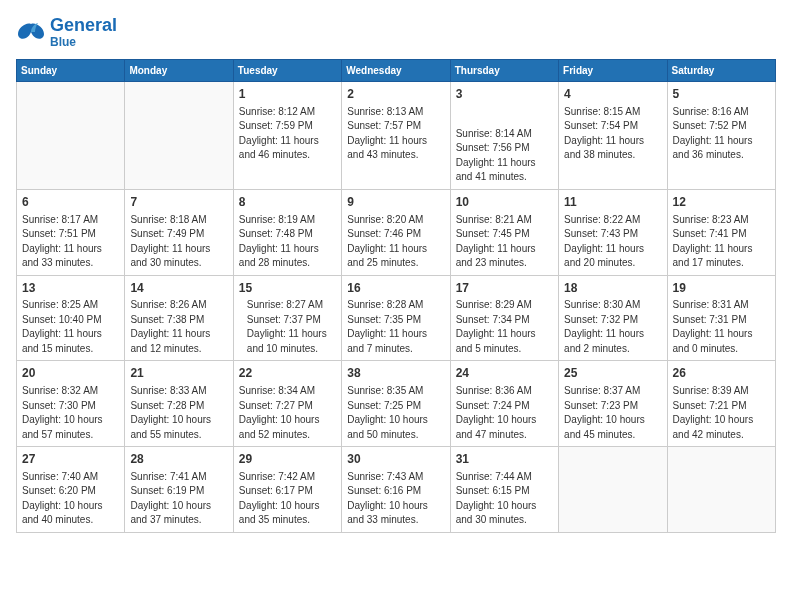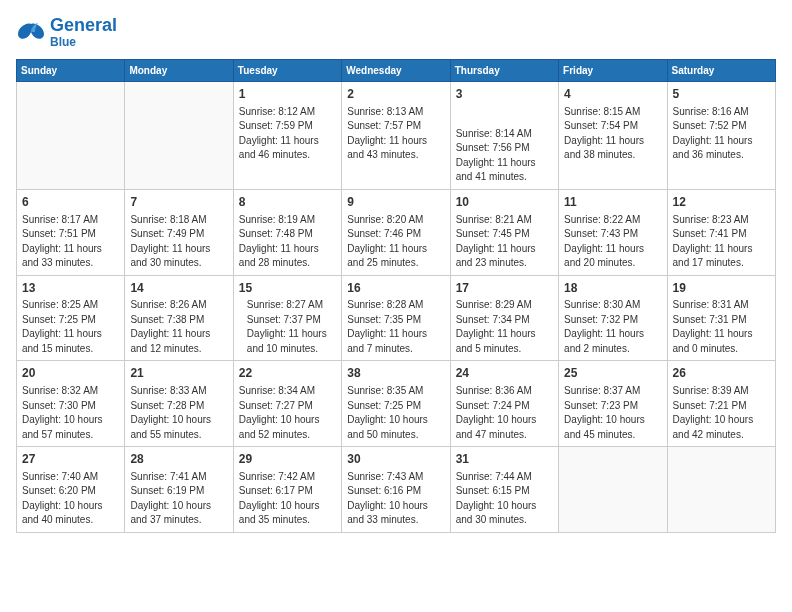--- a/index.html
+++ b/index.html
@@ -196,21 +196,21 @@
           <div class="day-info" style="white-space: pre-wrap;">Sunrise: 8:23 AM
 Sunset: 7:41 PM
 Daylight: 11 hours
 and 17 minutes.</div>
         </td>
       </tr>
       <tr>
         <td>
           <span class="day-num">13</span>
           <div class="day-info" style="white-space: pre-wrap;">Sunrise: 8:25 AM
-Sunset: 7:25 PM
+Sunset: 10:40 PM
 Daylight: 11 hours
 and 15 minutes.</div>
         </td>
         <td>
           <span class="day-num">14</span>
           <div class="day-info" style="white-space: pre-wrap;">Sunrise: 8:26 AM
 Sunset: 7:38 PM
 Daylight: 11 hours
 and 12 minutes.</div>
         </td>

